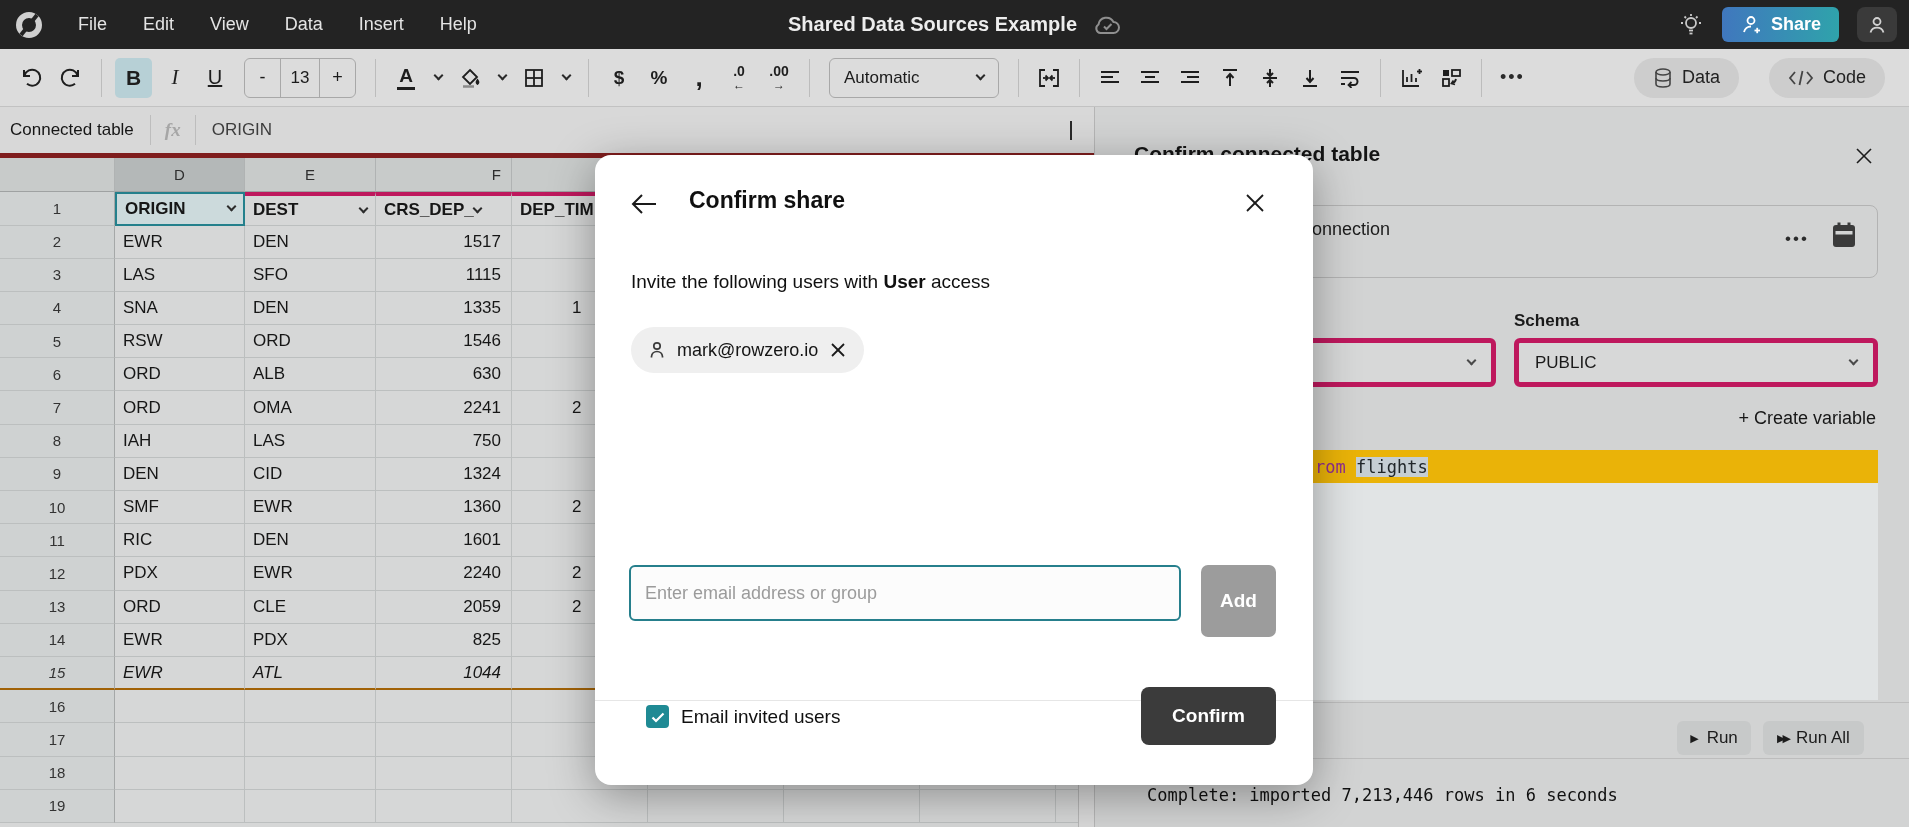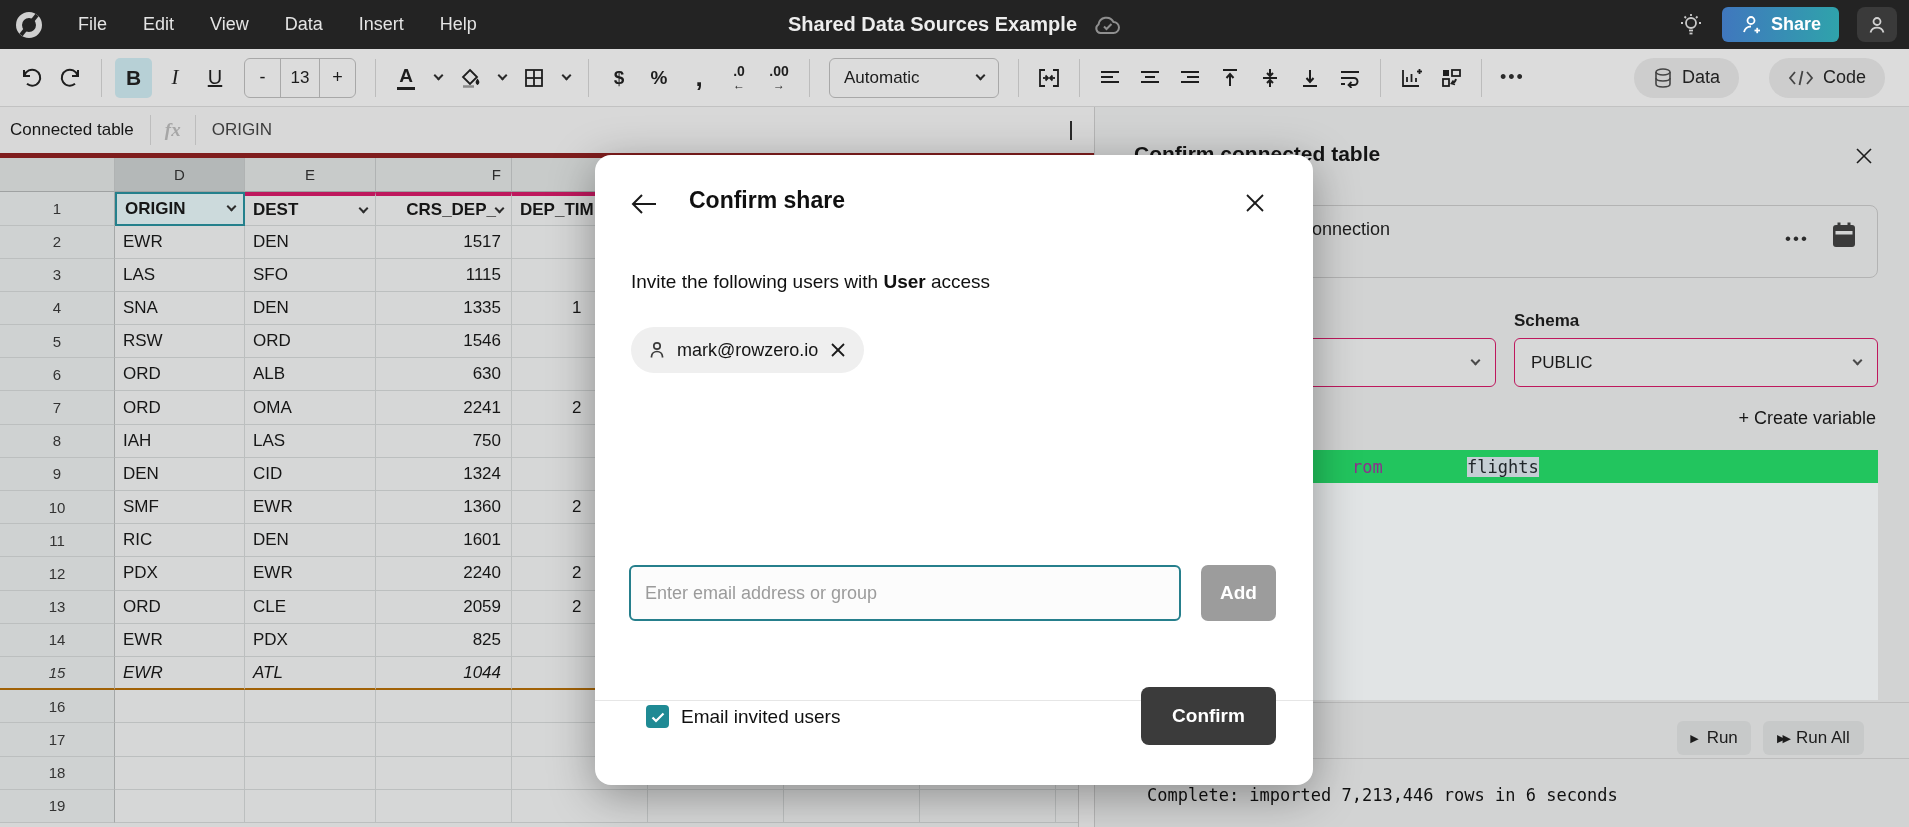--- a/index.html
+++ b/index.html
@@ -73,26 +73,26 @@
 
   
   .panel { position:absolute; left:1094px; top:107px; width:815px; height:720px; background:#d2d3d3; border-left:1px solid #b5b5b5; z-index:2; }
   .panel-title { position:absolute; left:39px; top:35px; font-size:21px; font-weight:bold; color:#141414; white-space:nowrap; }
   .panel-close { position:absolute; left:758px; top:38px; cursor:pointer; }
   .conn-box { position:absolute; left:24px; top:98px; width:759px; height:73px; border:1px solid #b3b3b3; border-radius:8px; }
   .conn-label { position:absolute; left:204px; top:112px; font-size:18px; color:#1d1d1d; }
   .conn-dots { position:absolute; left:690px; top:122px; font-size:17px; letter-spacing:2px; color:#2b2b2b; cursor:pointer; }
   .conn-cal { position:absolute; left:736px; top:114px; cursor:pointer; }
   .schema-label { position:absolute; left:419px; top:204px; font-size:17px; font-weight:bold; color:#1a1a1a; }
-  .dd { position:absolute; top:231px; height:49px; border:1px solid #be185d; border-radius:6px; background:#d7d8d8; display:flex; align-items:center; justify-content:space-between; padding:0 16px; font-size:17px; color:#1a1a1a; cursor:pointer;text-align:right; }
+  .dd { position:absolute; top:231px; height:49px; border:5px solid #be185d; border-radius:6px; background:#d7d8d8; display:flex; align-items:center; justify-content:space-between; padding:0 16px; font-size:17px; color:#1a1a1a; cursor:pointer;text-align:right; }
   .dd-left { left:24px; width:377px; }
   .dd-schema { left:419px; width:364px; }
   .create-var { position:absolute; left:583px; top:301px; width:198px; text-align:right; font-size:18px; color:#171717; cursor:pointer; white-space:nowrap; }
   .code-area { position:absolute; left:24px; top:343px; width:759px; height:250px; background:#e1e4e5; font-family:"DejaVu Sans Mono",monospace; font-size:17px; }
-  .code-line1 { height:33px; background:#22c55e; display:flex; align-items:center;gap:37px; }
+  .code-line1 { height:33px; background:#eab308; display:flex; align-items:center; }
   .code-line1 .pad { width:196px; flex:none; }
   .kw { color:#8e2e8e; }
   .code-sel { background:#c5ced4; color:#20262a; }
   .p-div1 { position:absolute; left:0; top:595px; width:815px; height:1px; background:#bdbdbd; }
   .run-row { position:absolute; left:0; top:608px; width:815px; height:44px; }
   .run-pill { position:absolute; height:34px; border-radius:6px; background:#c7c9c9; display:flex; align-items:center; justify-content:center; gap:8px; font-size:17px; color:#1c1c1c; cursor:pointer; }
   .run-1 { left:582px; top:6px; width:74px; }
   .run-2 { left:668px; top:6px; width:101px; }
   .play { font-size:11px; color:#1c1c1c; }
   .p-div2 { position:absolute; left:0; top:651px; width:815px; height:1px; background:#bdbdbd; }
@@ -102,21 +102,21 @@
   .modal { position:absolute; left:595px; top:155px; width:718px; height:630px; background:#ffffff; border-radius:16px; box-shadow:0 10px 45px rgba(0,0,0,0.35); z-index:10; }
   .m-back { position:absolute; left:34px; top:36px; cursor:pointer; }
   .m-title { position:absolute; left:94px; top:32px; font-size:23px; font-weight:bold; color:#101010; }
   .m-close { position:absolute; left:648px; top:36px; cursor:pointer; }
   .m-invite { position:absolute; left:36px; top:116px; font-size:19px; color:#101010; }
   .chip { position:absolute; left:36px; top:172px; height:46px; border-radius:23px; background:#efefef; display:flex; align-items:center; gap:11px; padding:0 17px; }
   .chip-email { font-size:18px; color:#141414; }
   .chip-x { cursor:pointer; display:flex; align-items:center; }
   .m-input { position:absolute; left:34px; top:410px; width:552px; height:56px; border:2.5px solid #267f8c; border-radius:6px; background:#fcfcfc; padding:0 14px; font-size:18px; font-family:"Liberation Sans",sans-serif; color:#161616; outline:none; }
   .m-input::placeholder { color:#9b9b9b; }
-  .m-add { position:absolute; left:606px; top:410px; width:75px; height:56px; border-radius:7px; background:#9c9c9c; color:#fff; font-size:19px; font-weight:bold; display:flex; align-items:center; justify-content:center; cursor:pointer; }
+  .m-add { position:absolute; left:606px; top:410px; width:75px; height:72px; border-radius:7px; background:#9c9c9c; color:#fff; font-size:19px; font-weight:bold; display:flex; align-items:center; justify-content:center; cursor:pointer; }
   .m-divider { position:absolute; left:0; top:545px; width:718px; height:1px; background:#e6e6e6; }
   .m-check { position:absolute; left:51px; top:550px; width:23px; height:23px; border-radius:4px; background:#1f8a94; display:flex; align-items:center; justify-content:center; cursor:pointer; }
   .m-check svg { margin-top:1px; }
   .m-check-label { position:absolute; left:86px; top:551px; font-size:19px; color:#101010; }
   .m-confirm { position:absolute; left:546px; top:532px; width:135px; height:58px; border-radius:8px; background:#3b3b3b; color:#fff; font-size:19px; font-weight:bold; display:flex; align-items:center; justify-content:center; cursor:pointer; }
 </style>
 </head>
 <body>
 
 <div class="topbar">
@@ -384,21 +384,21 @@
   <div class="grow hrow">
     <div class="gc num c-num">1</div>
     <div class="gc c-d hcell selcell">
         <span>ORIGIN</span>
         <span class="chev chev-sm"></span>
       </div>
     <div class="gc c-e hcell">
         <span>DEST</span>
         <span class="chev chev-sm"></span>
       </div>
-    <div class="gc c-f hcell" style="justify-content:flex-end;padding-right:8px">
+    <div class="gc c-f hcell" style="justify-content:flex-start;padding-right:8px">
         <span>CRS_DEP_</span>
         <span class="chev chev-sm"></span>
       </div>
     <div class="gc c-g hcell" style="padding-left:8px">
         <span>DEP_TIM</span>
       </div>
     <div class="gc c-h hcell"></div>
     <div class="gc c-i hcell"></div>
     <div class="gc c-j hcell"></div>
     <div class="gc c-k hcell"></div>

